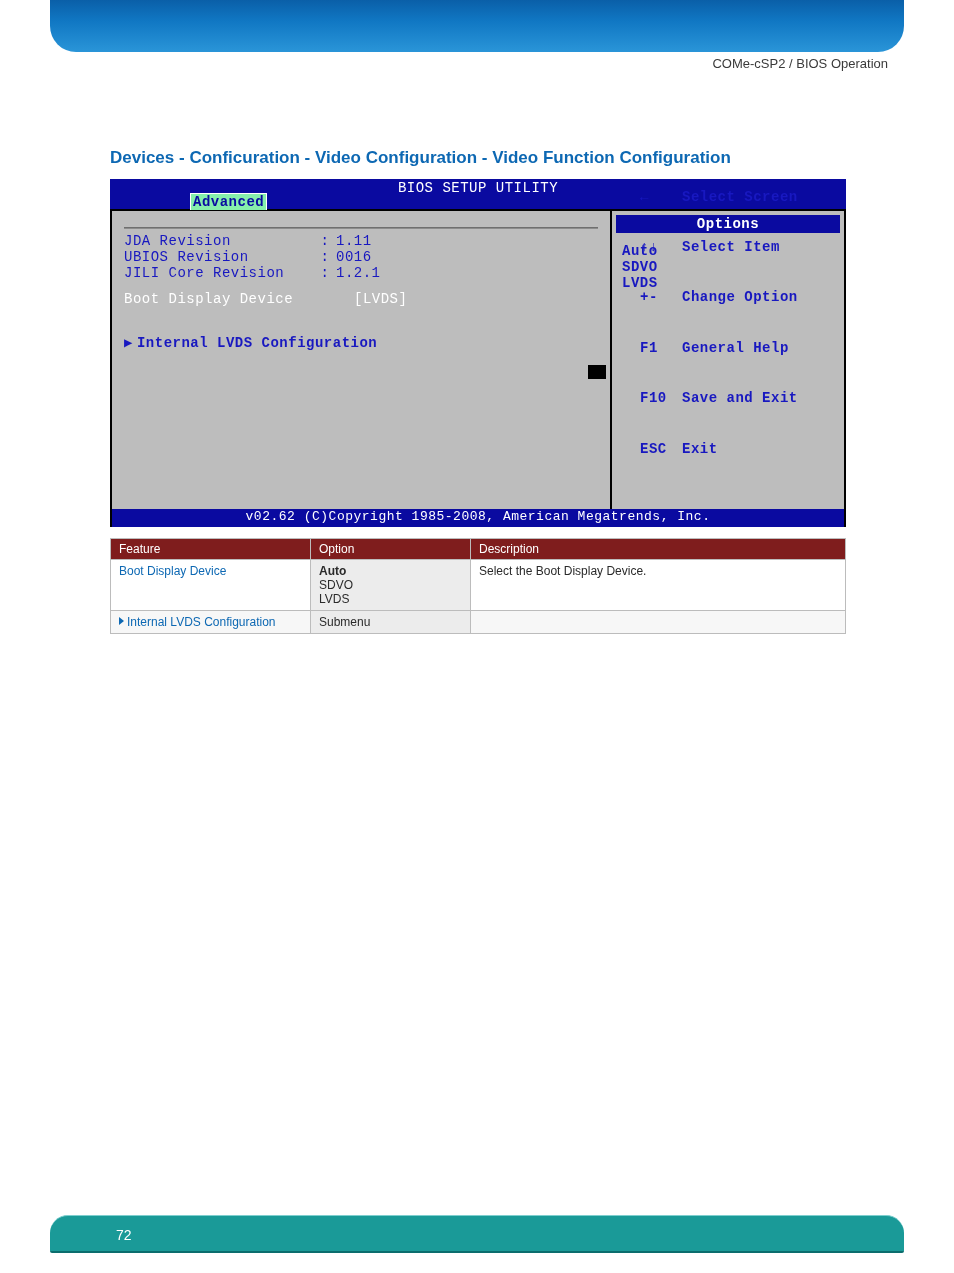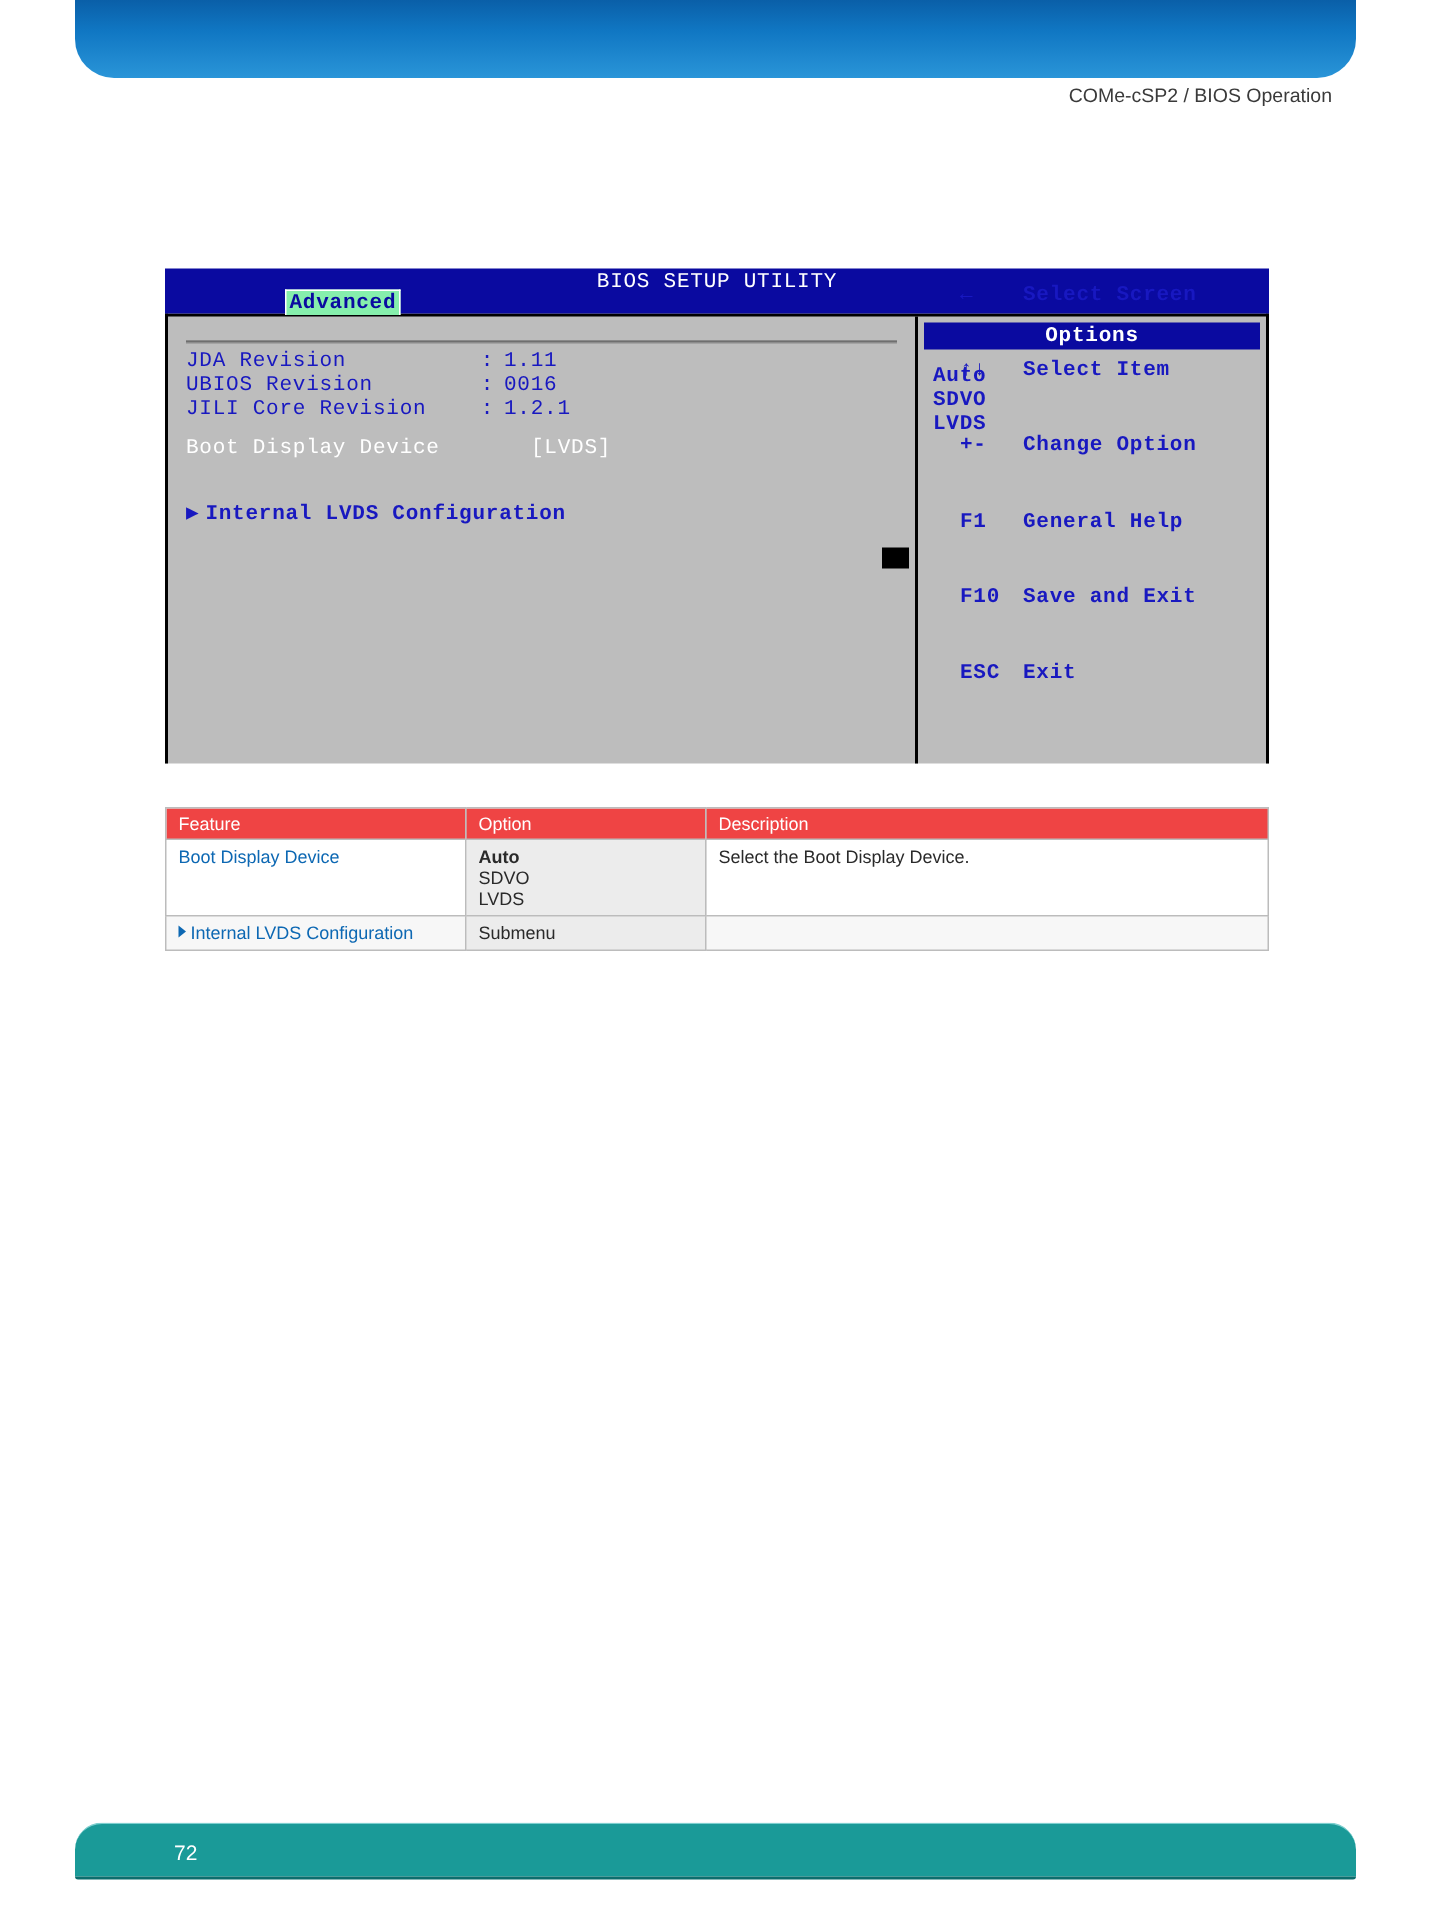--- a/index.html
+++ b/index.html
@@ -144,21 +144,21 @@
   
   .desc-table {
     position: absolute;
     top: 538px; left: 110px;
     width: 736px;
     border-collapse: collapse;
     font-family: "Segoe UI", Arial, sans-serif;
     font-size: 12px;
   }
   .desc-table th {
-    background: #ef4444;
+    background: #7f1d1d;
     color: #fff;
     font-weight: 400;
     text-align: left;
     padding: 3px 8px;
     border: 1px solid #bcbcbc;
   }
   .desc-table td {
     border: 1px solid #bcbcbc;
     padding: 4px 8px;
     vertical-align: top;
@@ -205,20 +205,21 @@
   }
 </style>
 </head>
 <body>
 
 <div class="page">
   <div class="top-banner-top-strip"></div>
   <div class="top-banner"></div>
   <div class="header-label">COMe-cSP2 / BIOS Operation</div>
 
+  <div class="section-heading">Devices - Conficuration - Video Configuration - Video Function Configuration</div>
 
   <div class="bios">
     <div class="bios-titlebar">
       <div class="bios-title">BIOS SETUP UTILITY</div>
       <div class="bios-tab">Advanced</div>
     </div>
     <div class="bios-body">
       <div class="bios-left">
         <div class="rule"></div>
         <div class="row">
@@ -247,20 +248,23 @@
         </div>
         <div class="help">
           <div><span class="sym">←</span><span>Select Screen</span></div>
           <div><span class="sym">↑↓</span><span>Select Item</span></div>
           <div><span class="sym">+-</span><span>Change Option</span></div>
           <div><span class="sym">F1</span><span>General Help</span></div>
           <div><span class="sym">F10</span><span>Save and Exit</span></div>
           <div><span class="sym">ESC</span><span>Exit</span></div>
         </div>
       </div>
+    </div>
+    <div class="bios-footer">
+      <span>v02.62 (C)Copyright 1985-2008, American Megatrends, Inc.</span>
     </div>
   </div>
 
   <table class="desc-table">
     <thead>
       <tr>
         <th>Feature</th>
         <th>Option</th>
         <th>Description</th>
       </tr>

